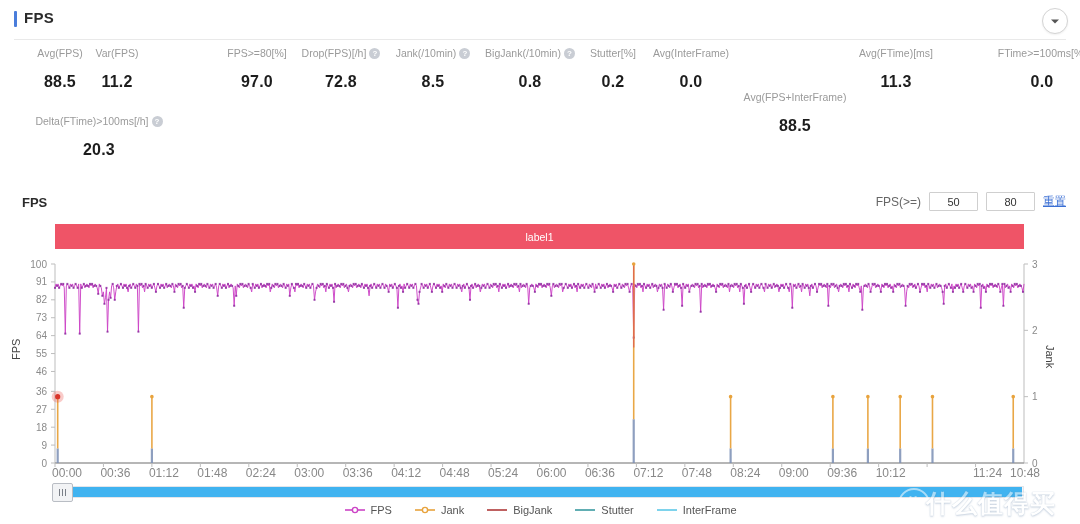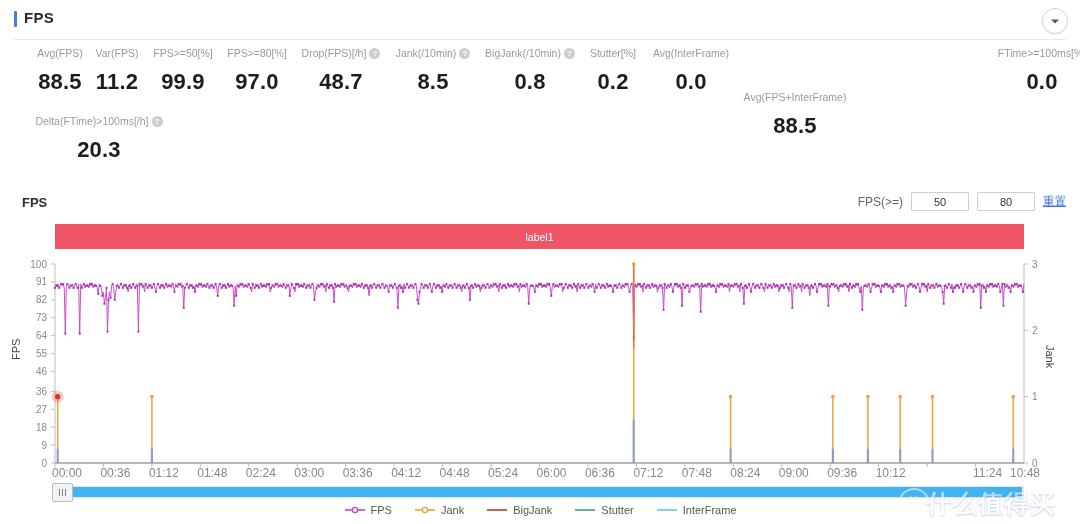--- a/index.html
+++ b/index.html
@@ -28,29 +28,29 @@
   .stat{position:absolute;top:0;text-align:center;}
   .stat-label{
     font-size:10.5px;color:#9a9a9a;white-space:nowrap;line-height:14px;
     display:flex;align-items:center;justify-content:center;gap:3px;
   }
   .qmark{
     display:inline-block;width:11px;height:11px;border-radius:50%;
     background:#c9cdd4;color:#fff;font-size:8px;line-height:11px;text-align:center;
     font-weight:bold;cursor:pointer;flex:none;
   }
-  .stat-value{font-size:22px;font-weight:bold;color:#1d1d1d;line-height:30px;margin-top:7px;letter-spacing:.2px;}
+  .stat-value{font-size:16px;font-weight:bold;color:#1d1d1d;line-height:30px;margin-top:7px;letter-spacing:.2px;}
 
   
   .chart-head{position:absolute;left:0;top:192px;width:1080px;height:28px;}
   .chart-title{position:absolute;left:22px;top:3px;font-size:13px;font-weight:bold;color:#2b2b2b;}
   .fps-ctrl{position:absolute;right:14px;top:0;display:flex;align-items:center;gap:8px;}
   .fps-ctrl-label{font-size:12px;color:#666;}
   .fps-input{
-    width:58px;height:19px;border:1px solid #cfcfcf;background:#fff;font-size:11px;color:#333;
+    width:49px;height:19px;border:1px solid #cfcfcf;background:#fff;font-size:11px;color:#333;
     text-align:center;line-height:19px;box-sizing:border-box;border-radius:1px;
   }
   .reset-link{font-size:11.5px;color:#3b6fd4;text-decoration:underline;cursor:pointer;}
 
   .label-band{
     position:absolute;left:55px;top:224px;width:969px;height:25px;background:#ef5467;
     display:flex;align-items:center;justify-content:center;
   }
   .label-band-txt{font-size:10.5px;color:#ffffff;}
 
@@ -123,38 +123,32 @@
             <span>Avg(FPS)</span>
           </div>
           <div class="stat-value">88.5</div>
         </div>
         <div class="stat" style="left: 92px; width: 50px;">
           <div class="stat-label">
             <span>Var(FPS)</span>
           </div>
           <div class="stat-value">11.2</div>
         </div>
-        <div class="stat" style="left: 146px; width: 74px;">
-          <div class="stat-label">
-            <span>FPS&gt;=50[%]</span>
-          </div>
-          <div class="stat-value">99.9</div>
-        </div>
         <div class="stat" style="left: 220px; width: 74px;">
           <div class="stat-label">
             <span>FPS&gt;=80[%]</span>
           </div>
           <div class="stat-value">97.0</div>
         </div>
         <div class="stat" style="left: 296px; width: 90px;">
           <div class="stat-label">
             <span>Drop(FPS)[/h]</span>
             <span class="qmark">?</span>
           </div>
-          <div class="stat-value">48.7</div>
+          <div class="stat-value">72.8</div>
         </div>
         <div class="stat" style="left: 388px; width: 90px;">
           <div class="stat-label">
             <span>Jank(/10min)</span>
             <span class="qmark">?</span>
           </div>
           <div class="stat-value">8.5</div>
         </div>
         <div class="stat" style="left: 478px; width: 104px;">
           <div class="stat-label">
@@ -173,20 +167,26 @@
           <div class="stat-label">
             <span>Avg(InterFrame)</span>
           </div>
           <div class="stat-value">0.0</div>
         </div>
         <div class="stat" style="left: 736px; width: 118px; margin-top: 44px;">
           <div class="stat-label">
             <span>Avg(FPS+InterFrame)</span>
           </div>
           <div class="stat-value">88.5</div>
+        </div>
+        <div class="stat" style="left: 850px; width: 92px;">
+          <div class="stat-label">
+            <span>Avg(FTime)[ms]</span>
+          </div>
+          <div class="stat-value">11.3</div>
         </div>
         <div class="stat" style="left: 986px; width: 112px;">
           <div class="stat-label">
             <span>FTime&gt;=100ms[%]</span>
           </div>
           <div class="stat-value">0.0</div>
         </div>
       </div>
     <div class="stat-row" id="stat-row-2">
         <div class="stat" style="left: 30px; width: 138px;">

